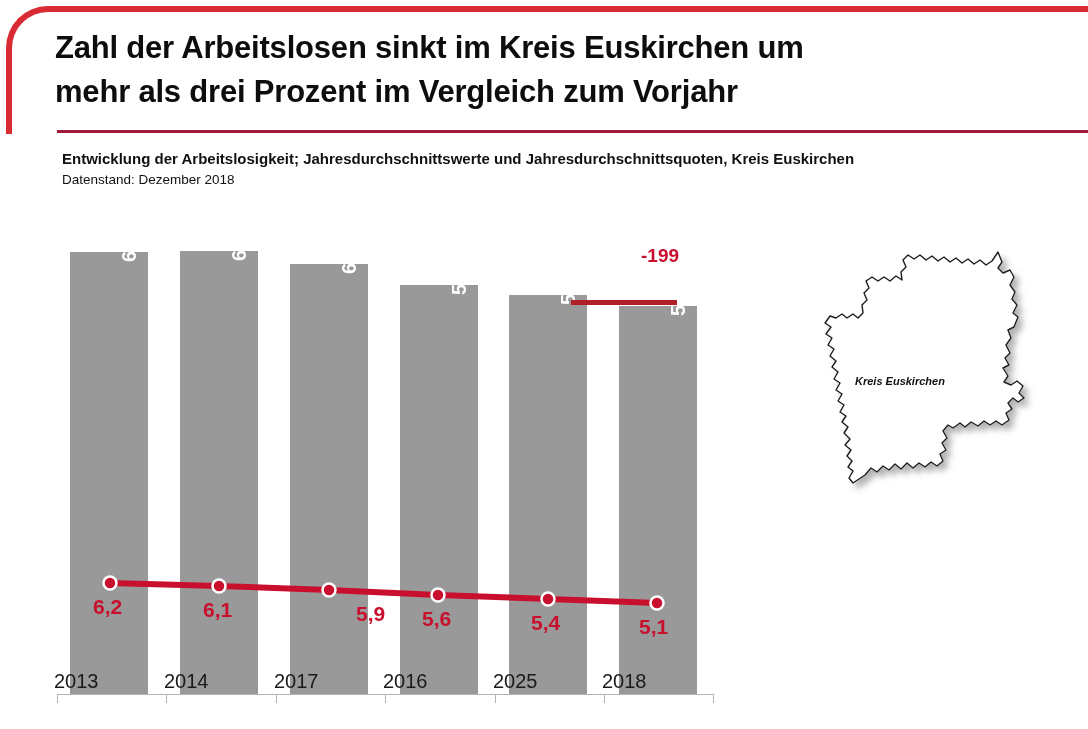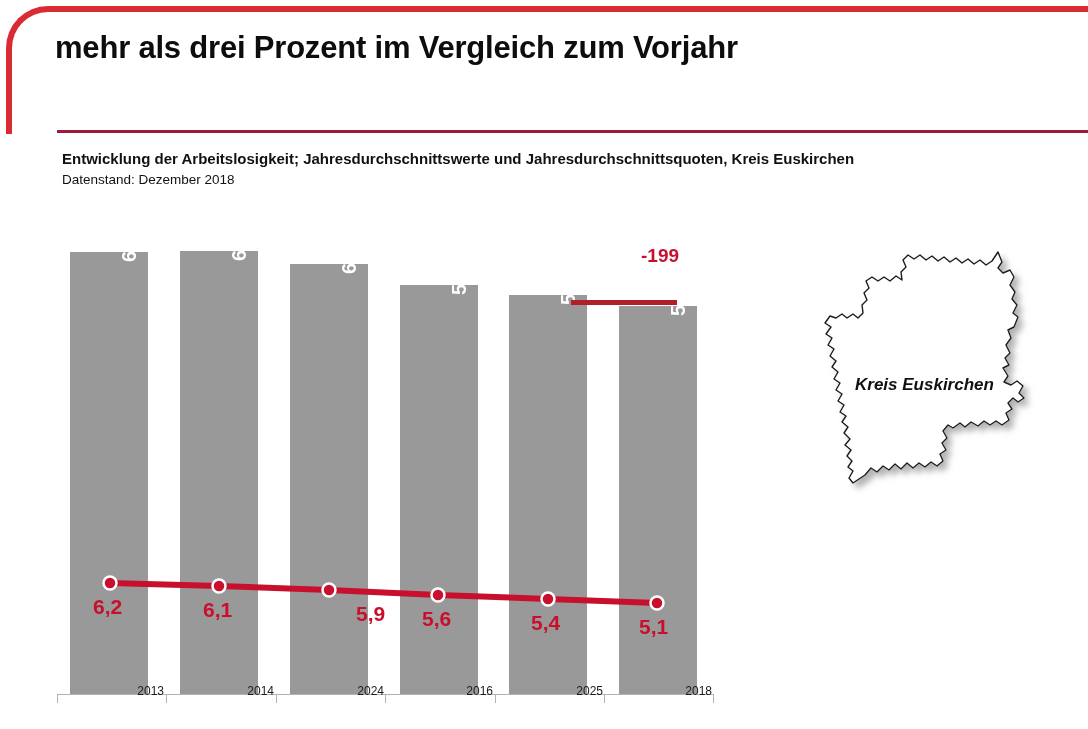--- a/index.html
+++ b/index.html
@@ -109,24 +109,24 @@
   }
   .tick {
     position: absolute;
     top: 694px;
     width: 1px;
     height: 9px;
     background: #b3b3b3;
   }
   .xlabel {
     position: absolute;
-    top: 684px;
+    top: 670px;
     width: 110px;
-    text-align: right;
-    font-size: 12px;
+    text-align: left;
+    font-size: 20px;
     color: #1a1a1a;
   }
 
   
   .series-svg {
     position: absolute;
     left: 0;
     top: 0;
     width: 760px;
     height: 729px;
@@ -173,34 +173,35 @@
     display: block;
     width: 285px;
     height: 285px;
     overflow: visible;
   }
   .map-label {
     position: absolute;
     left: 60px;
     top: 140px;
     width: 230px;
-    font-size: 17px;
+    font-size: 11px;
     font-weight: bold;
     font-style: italic;
     color: #111111;
     white-space: nowrap;
   }
 </style>
 </head>
 <body>
 
 <div class="header-frame"></div>
 <div class="header-divider"></div>
 
 <div class="title">
+  <div>Zahl der Arbeitslosen sinkt im Kreis Euskirchen um</div>
   <div>mehr als drei Prozent im Vergleich zum Vorjahr</div>
 </div>
 
 <div class="subtitle">Entwicklung der Arbeitslosigkeit; Jahresdurchschnittswerte und Jahresdurchschnittsquoten, Kreis Euskirchen</div>
 <div class="datestamp">Datenstand: Dezember 2018</div>
 
 <div class="chart">
   <div class="plot">
 
     <div class="bar" style="left:70px; top:252px; width:78px; height:442px;"></div>
@@ -249,21 +250,21 @@
     <div class="tick" style="left:57px;"></div>
     <div class="tick" style="left:166px;"></div>
     <div class="tick" style="left:276px;"></div>
     <div class="tick" style="left:385px;"></div>
     <div class="tick" style="left:495px;"></div>
     <div class="tick" style="left:604px;"></div>
     <div class="tick" style="left:713px;"></div>
 
     <div class="xlabel" style="left:54px;">2013</div>
     <div class="xlabel" style="left:164px;">2014</div>
-    <div class="xlabel" style="left:274px;">2024</div>
+    <div class="xlabel" style="left:274px;">2017</div>
     <div class="xlabel" style="left:383px;">2016</div>
     <div class="xlabel" style="left:493px;">2025</div>
     <div class="xlabel" style="left:602px;">2018</div>
   </div>
 </div>
 
 <div class="map-wrap">
   <svg viewBox="0 0 285 285">
     <defs>
       <filter id="mapshadow" x="-20%" y="-20%" width="150%" height="150%">

